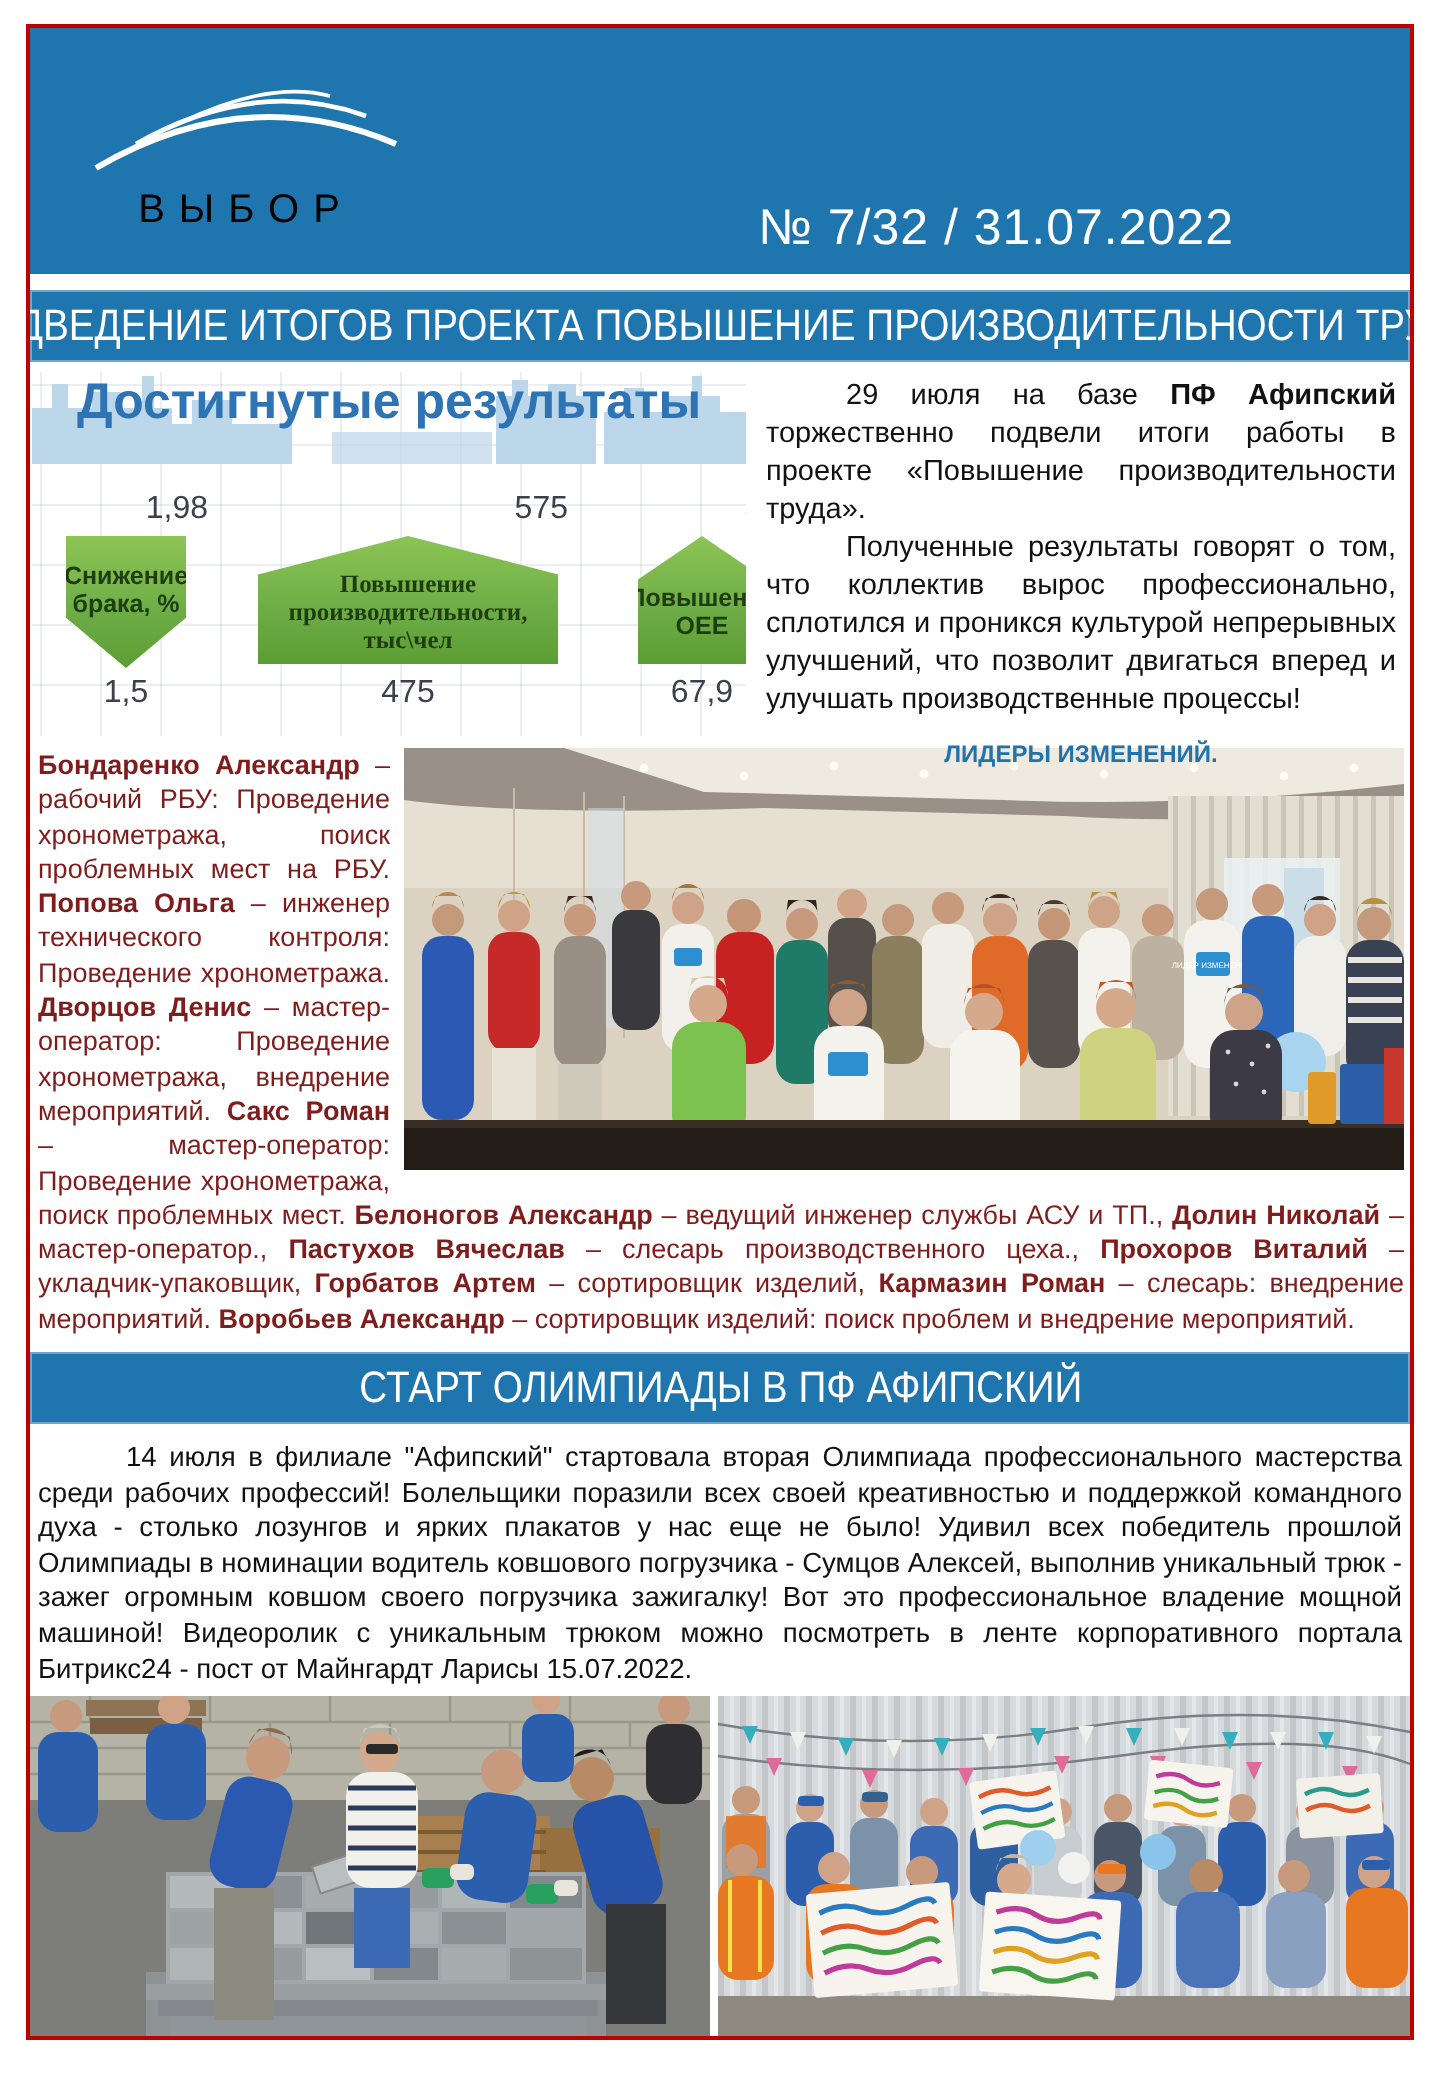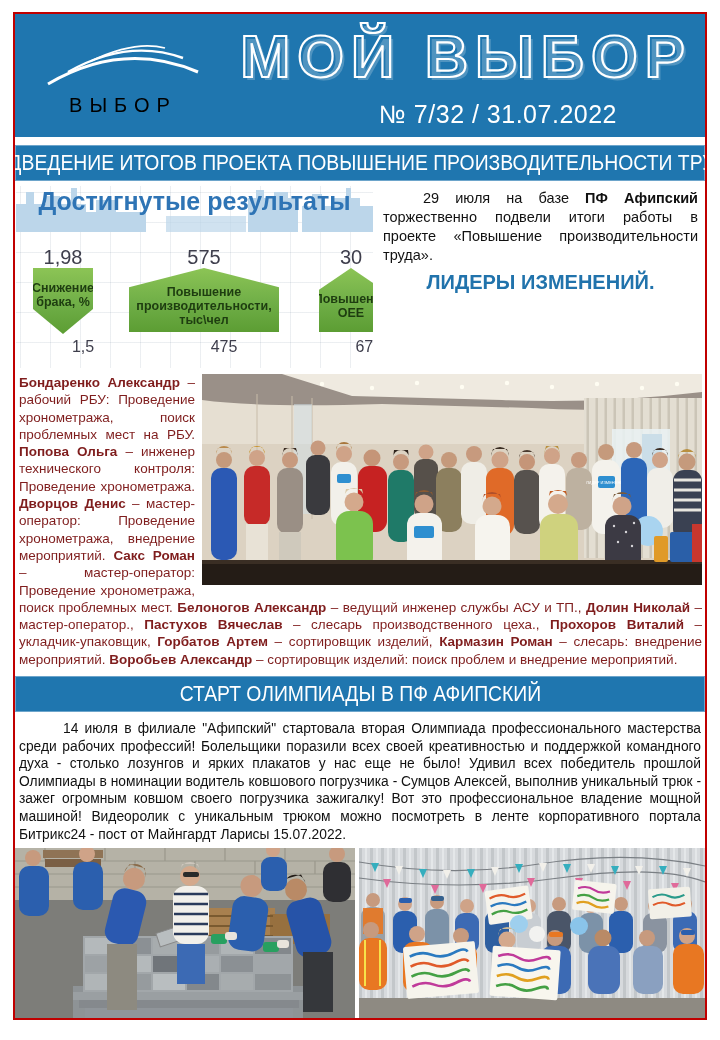--- a/index.html
+++ b/index.html
@@ -27,33 +27,33 @@
     background-image:
       linear-gradient(to right, rgba(120,140,160,.14) 1px, transparent 1px),
       linear-gradient(to bottom, rgba(120,140,160,.14) 1px, transparent 1px);
     background-size:30px 30px; background-position:4px 6px; }
   .factory { position:absolute; top:0; left:0; width:100%; height:46px; }
   .info-title { position:absolute; top:2px; left:0; width:100%; text-align:center; color:#2E74B5; font-weight:bold; font-size:25px; line-height:26px; }
   .metric { position:absolute; text-align:center; }
   .m1 { left:6px;  width:82px; }
   .m2 { left:108px; width:160px; }
   .m3 { left:296px; width:78px; }
-  .num-top    { position:absolute; top:60px; width:100%; text-align:center; color:#3E3E4C; font-size:20px; }
-  .num-bottom { position:absolute; top:152px; width:100%; text-align:center; color:#3E3E4C; font-size:16px;margin-left:20px; }
+  .num-top    { position:absolute; top:60px; width:100%; text-align:right; color:#3E3E4C; font-size:16px; }
+  .num-bottom { position:absolute; top:152px; width:100%; text-align:center; color:#3E3E4C; font-size:16px; }
   .shape { position:absolute; top:82px; left:50%; transform:translateX(-50%);
     background:linear-gradient(180deg,#8CC455 0%, #6FAE47 55%, #5C9D33 100%);
     display:flex; align-items:center; justify-content:center;
     color:#1E3D10; font-size:12.5px; line-height:14px; font-weight:bold; text-align:center; }
   .shape-down { width:60px; height:66px; clip-path:polygon(0 0,100% 0,100% 62%,50% 100%,0 62%); padding:2px 4px 14px; }
-  .shape-up-wide { width:150px; height:64px; clip-path:polygon(50% 0,100% 30%,100% 100%,0 100%,0 30%); padding:16px 8px 4px; }
+  .shape-up-wide { width:150px; height:64px; clip-path:polygon(50% 0,100% 30%,100% 100%,0 100%,0 30%); padding:16px 8px 4px;font-family:Liberation Serif, serif; }
   .shape-up { width:64px; height:64px; clip-path:polygon(50% 0,100% 34%,100% 100%,0 100%,0 34%); padding:14px 3px 3px; }
 
   .intro { flex:1; padding:3px 6px 0 10px; font-size:14.5px; line-height:19px; color:#111; text-align:justify; }
   .intro p { text-indent:40px; }
-  .leaders-heading { margin-top:8px; text-align:center; color:#2173AC; font-weight:bold; font-size:20px; }
+  .leaders-heading { margin-top:8px; text-align:center; color:#2173AC; font-weight:bold; font-size:12px; }
 
   
   .leaders-flow { padding:2px 3px 0 4px; font-size:13.5px; line-height:17.3px; color:#7f1d1d; text-align:justify; }
   .main-photo { float:right; width:500px; height:211px; margin:0 0 3px 7px; display:block; }
 
   
   .olympiad { padding:4px 4px 0 4px; font-size:13.8px; line-height:17.6px; color:#111; text-align:justify; text-indent:44px; }
 
   
   .photo-row { display:flex; gap:4px; padding:0 0 0 0; margin-top:5px; }
@@ -67,21 +67,20 @@
 
   <div class="header">
     <div class="logo">
       <svg width="160" height="60" viewBox="0 0 160 60">
         <path d="M5,52 Q80,8 155,40" stroke="#fff" stroke-width="3" fill="none"></path>
         <path d="M25,40 Q85,6 140,26" stroke="#fff" stroke-width="2.4" fill="none"></path>
         <path d="M48,29 Q92,8 122,16" stroke="#fff" stroke-width="1.8" fill="none"></path>
       </svg>
       <div class="logo-word">ВЫБОР</div>
     </div>
-    <div class="masthead">МОЙ ВЫБОР</div>
     <div class="issue">№ 7/32 / 31.07.2022</div>
   </div>
 
   <div class="gap8"></div>
 
   <div class="banner">
     <span>ПОДВЕДЕНИЕ ИТОГОВ ПРОЕКТА  ПОВЫШЕНИЕ ПРОИЗВОДИТЕЛЬНОСТИ ТРУДА</span>
   </div>
 
   <div class="gap5"></div>
@@ -129,20 +128,21 @@
         <div class="num-top">30</div>
         <div class="shape shape-up">
           <span>Повышение OEE</span>
         </div>
         <div class="num-bottom">67,9</div>
       </div>
     </div>
 
     <div class="intro">
       <p>29 июля на базе <b>ПФ Афипский</b> торжественно подвели итоги работы в проекте «Повышение производительности труда».</p>
+      <p>Полученные результаты говорят о том, что коллектив вырос профессионально, сплотился и проникся культурой непрерывных улучшений, что позволит двигаться вперед и улучшать производственные процессы!</p>
       <div class="leaders-heading">ЛИДЕРЫ ИЗМЕНЕНИЙ.</div>
     </div>
   </div>
 
   <div class="gap4"></div>
 
   <div class="leaders-flow">
     <svg class="main-photo" viewBox="0 0 500 211">
 
       <rect width="500" height="211" fill="#DCD2C2"></rect>

